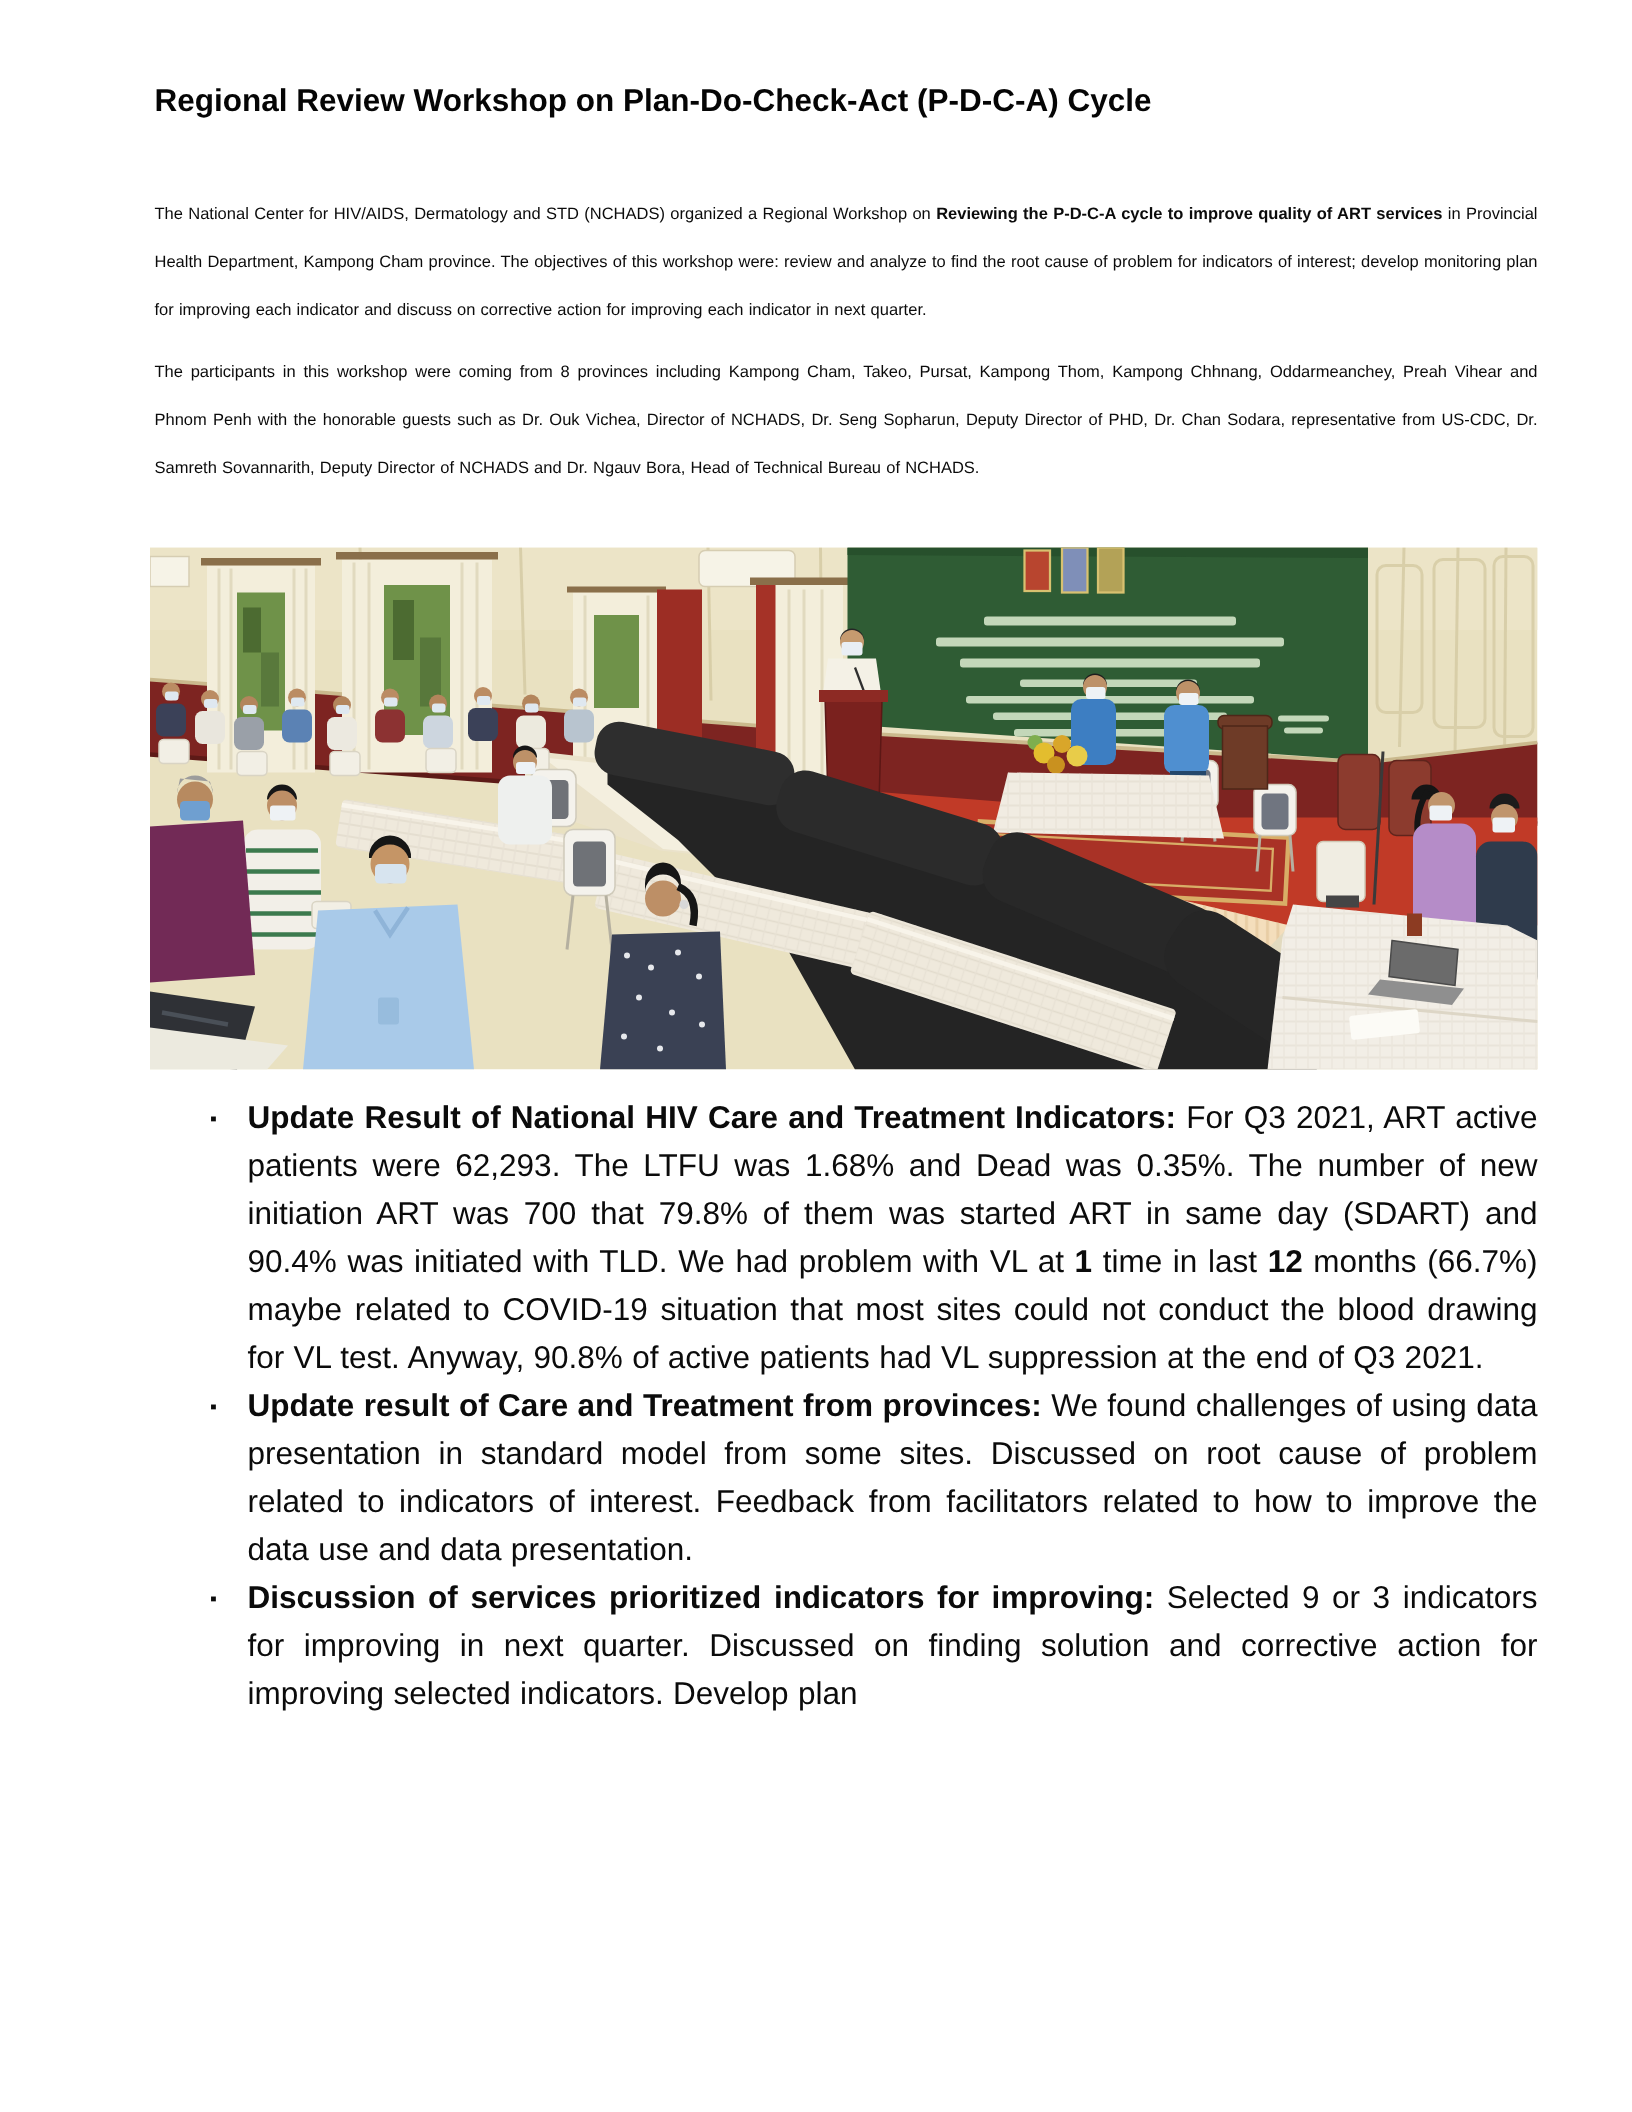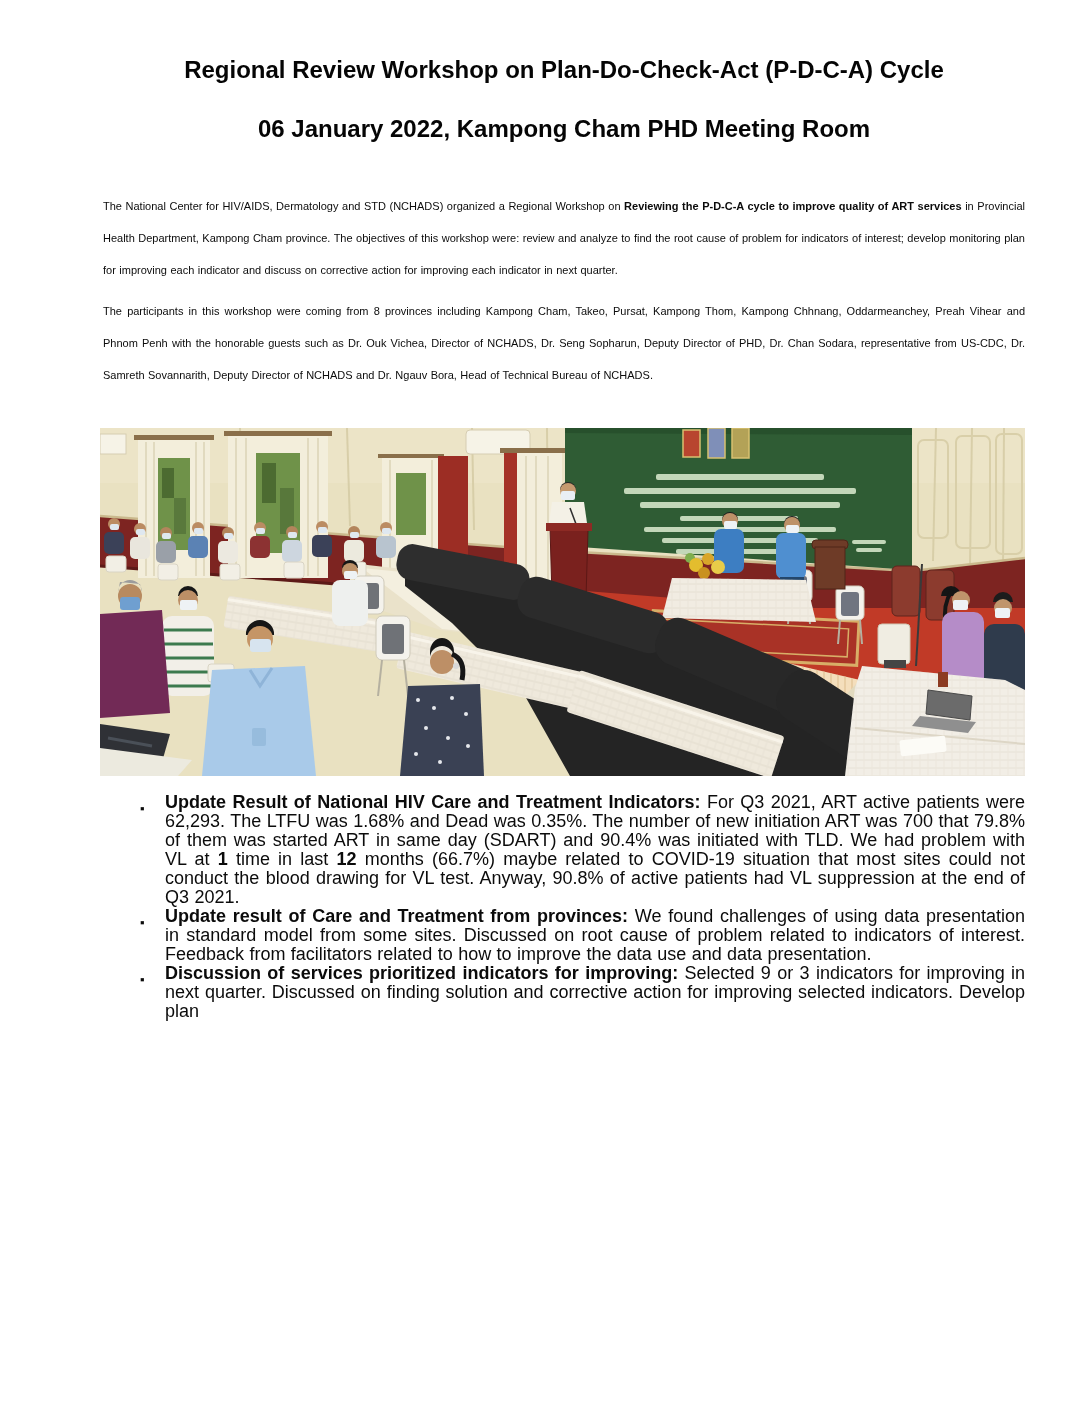--- a/index.html
+++ b/index.html
@@ -2,49 +2,48 @@
 <html><head>
 <meta charset="utf-8">
 <style>
   html,body { margin:0; padding:0; }
   body {
     width:1088px; height:1408px; background:#ffffff; overflow:hidden;
     font-family:"Liberation Sans", sans-serif; color:#0b0b0b;
   }
   .doc { position:relative; width:922px; margin-left:103px; padding-top:56px; }
   .title, .subtitle {
-    font-size:24px; font-weight:700; text-align:center; margin:0; color:#050505;
+    font-size:21px; font-weight:700; text-align:left; margin:0; color:#050505;
   }
   .subtitle { margin-top:31px; }
   .para {
     font-size:11px; line-height:32px; text-align:justify; margin:0;
     word-spacing:.4px;
   }
   .p1 { margin-top:47px; }
   .p2 { margin-top:9px; }
   .photo-wrap { margin:37px 0 0 -3px; width:925px; height:348px; }
   .photo-wrap svg { display:block; }
   .intro { margin-top:43px; font-size:16.5px; line-height:24px; }
   ul.topics { list-style:none; margin:17px 0 0 0; padding:0; }
   ul.topics li {
-    position:relative; padding-left:62px; font-size:18px; line-height:19px;
+    position:relative; padding-left:62px; font-size:21px; line-height:32px;
     text-align:justify; word-spacing:.4px;
   }
   ul.topics li::before {
     content:"▪"; position:absolute; left:37px; top:0px; font-size:13px; line-height:32px;
   }
   .b { font-weight:700; }
 </style>
 </head>
 <body>
 
 <div class="doc">
 
   <h1 class="title">Regional Review Workshop on Plan-Do-Check-Act (P-D-C-A) Cycle</h1>
-  <h2 class="subtitle">06 January 2022, Kampong Cham PHD Meeting Room</h2>
 
   <p class="para p1"><span>The National Center for HIV/AIDS, Dermatology and STD (NCHADS) organized a Regional Workshop on </span><span class="b">Reviewing the P-D-C-A cycle to improve quality of ART services</span><span> in Provincial Health Department, Kampong Cham province. The objectives of this workshop were: review and analyze to find the root cause of problem for indicators of interest; develop monitoring plan for improving each indicator and discuss on corrective action for improving each indicator in next quarter.</span></p>
 
   <p class="para p2">The participants in this workshop were coming from 8 provinces including Kampong Cham, Takeo, Pursat, Kampong Thom, Kampong Chhnang, Oddarmeanchey, Preah Vihear and Phnom Penh with the honorable guests such as Dr. Ouk Vichea, Director of NCHADS, Dr. Seng Sopharun, Deputy Director of PHD, Dr. Chan Sodara, representative from US-CDC, Dr. Samreth Sovannarith, Deputy Director of NCHADS and Dr. Ngauv Bora, Head of Technical Bureau of NCHADS.</p>
 
   <div class="photo-wrap">
     <svg viewBox="0 0 925 348" width="925" height="348" preserveAspectRatio="none">
       <defs>
         <pattern id="pleat" width="7" height="20" patternUnits="userSpaceOnUse">
           <rect width="7" height="20" fill="none"></rect>

